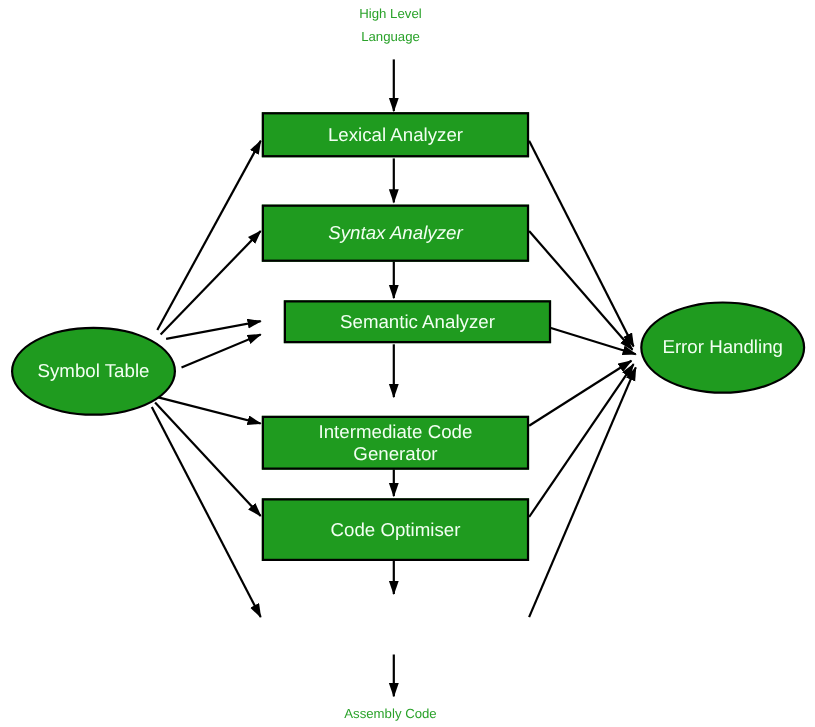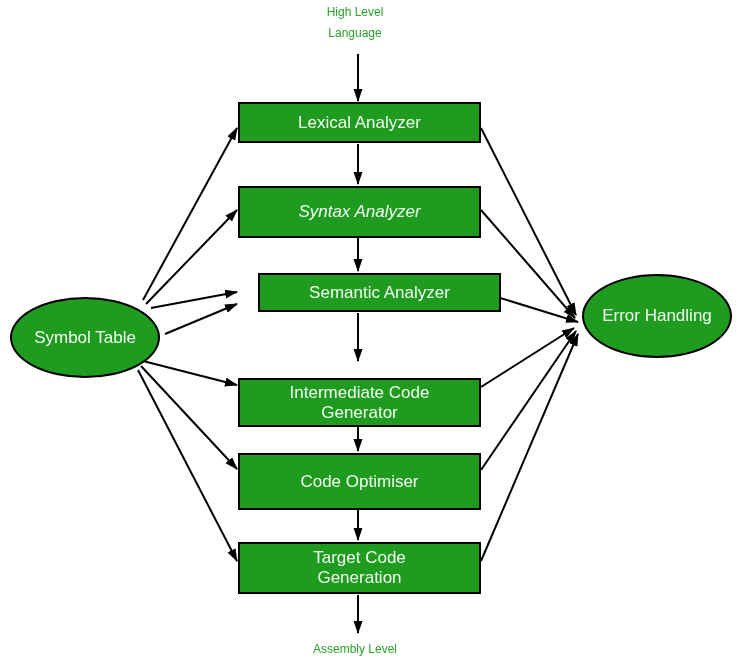--- a/index.html
+++ b/index.html
@@ -91,26 +91,23 @@
   </div>
   <div class="stage st-semantic">
     <span>Semantic Analyzer</span>
   </div>
   <div class="stage st-intermediate">
     <span>Intermediate Code Generator</span>
   </div>
   <div class="stage st-optimiser">
     <span>Code Optimiser</span>
   </div>
-  <div class="stage st-target">
-    <span>Target Code Generation</span>
-  </div>
 
   <div class="oval ov-symbol">
     <span>Symbol Table</span>
   </div>
   <div class="oval ov-error">
     <span>Error Handling</span>
   </div>
 
-  <div class="flow-label lb-asm">Assembly Level</div>
+  <div class="flow-label lb-asm">Assembly Code</div>
 
 </div>
 
 </body></html>

